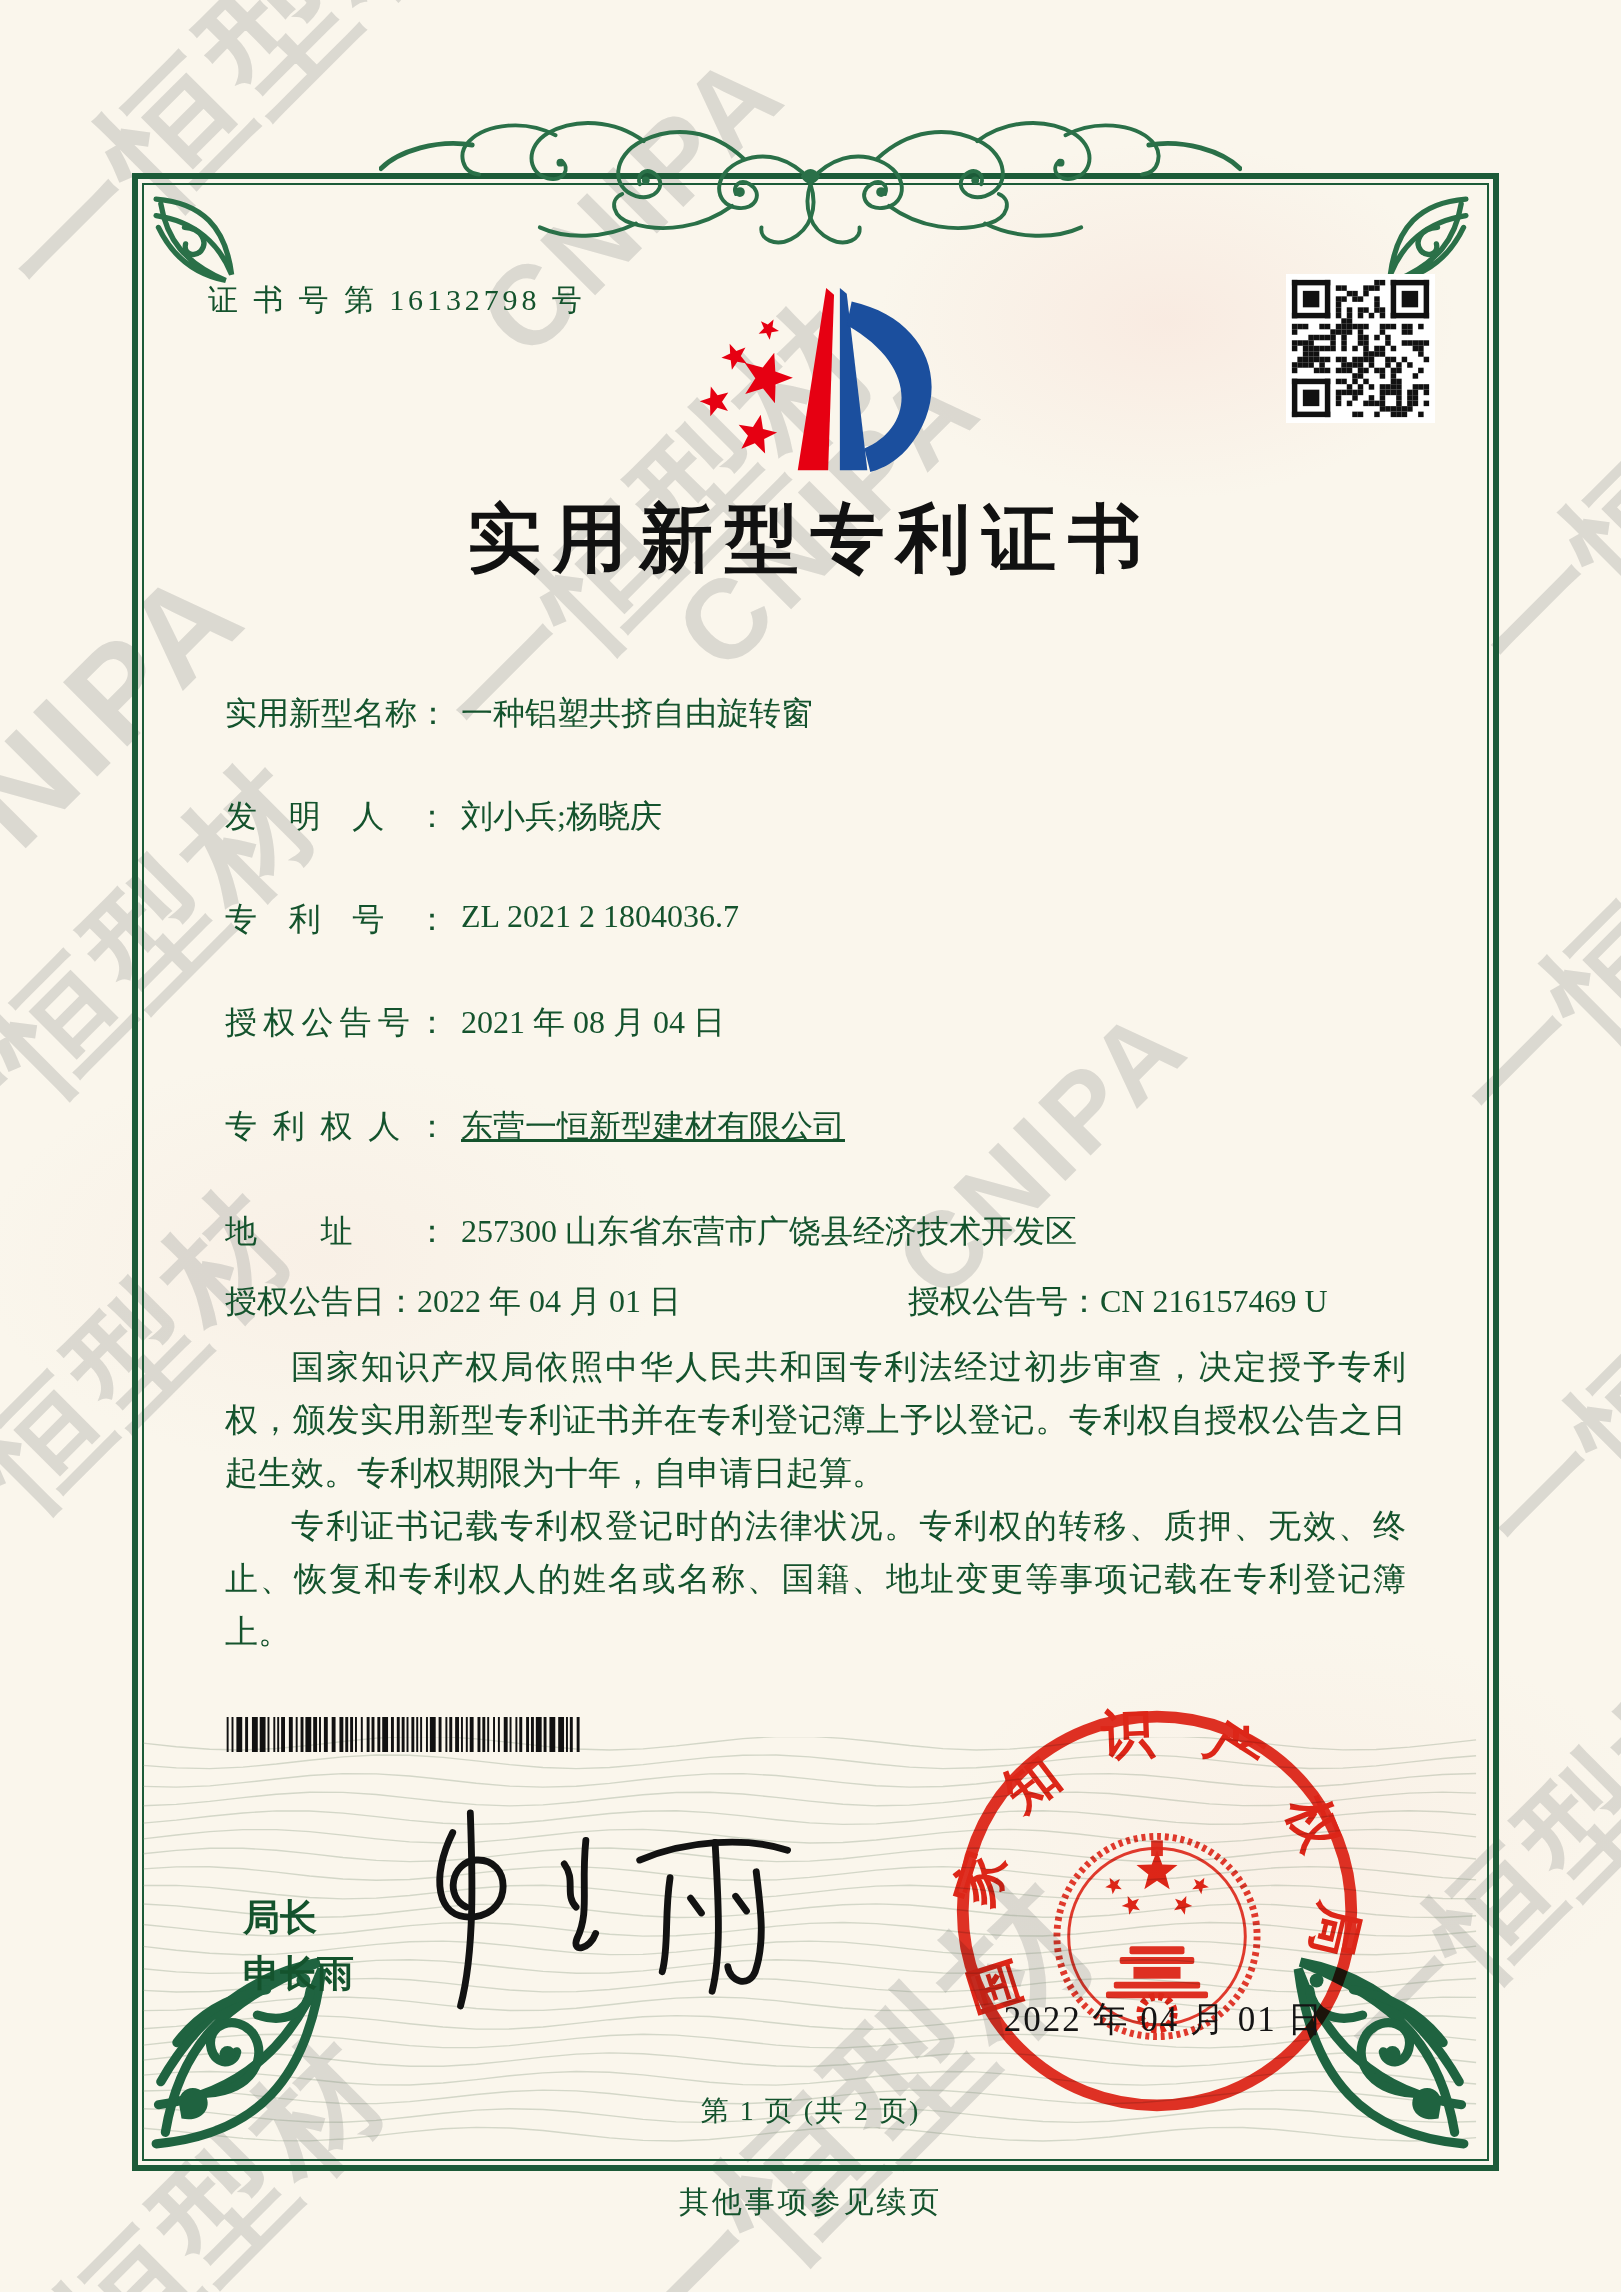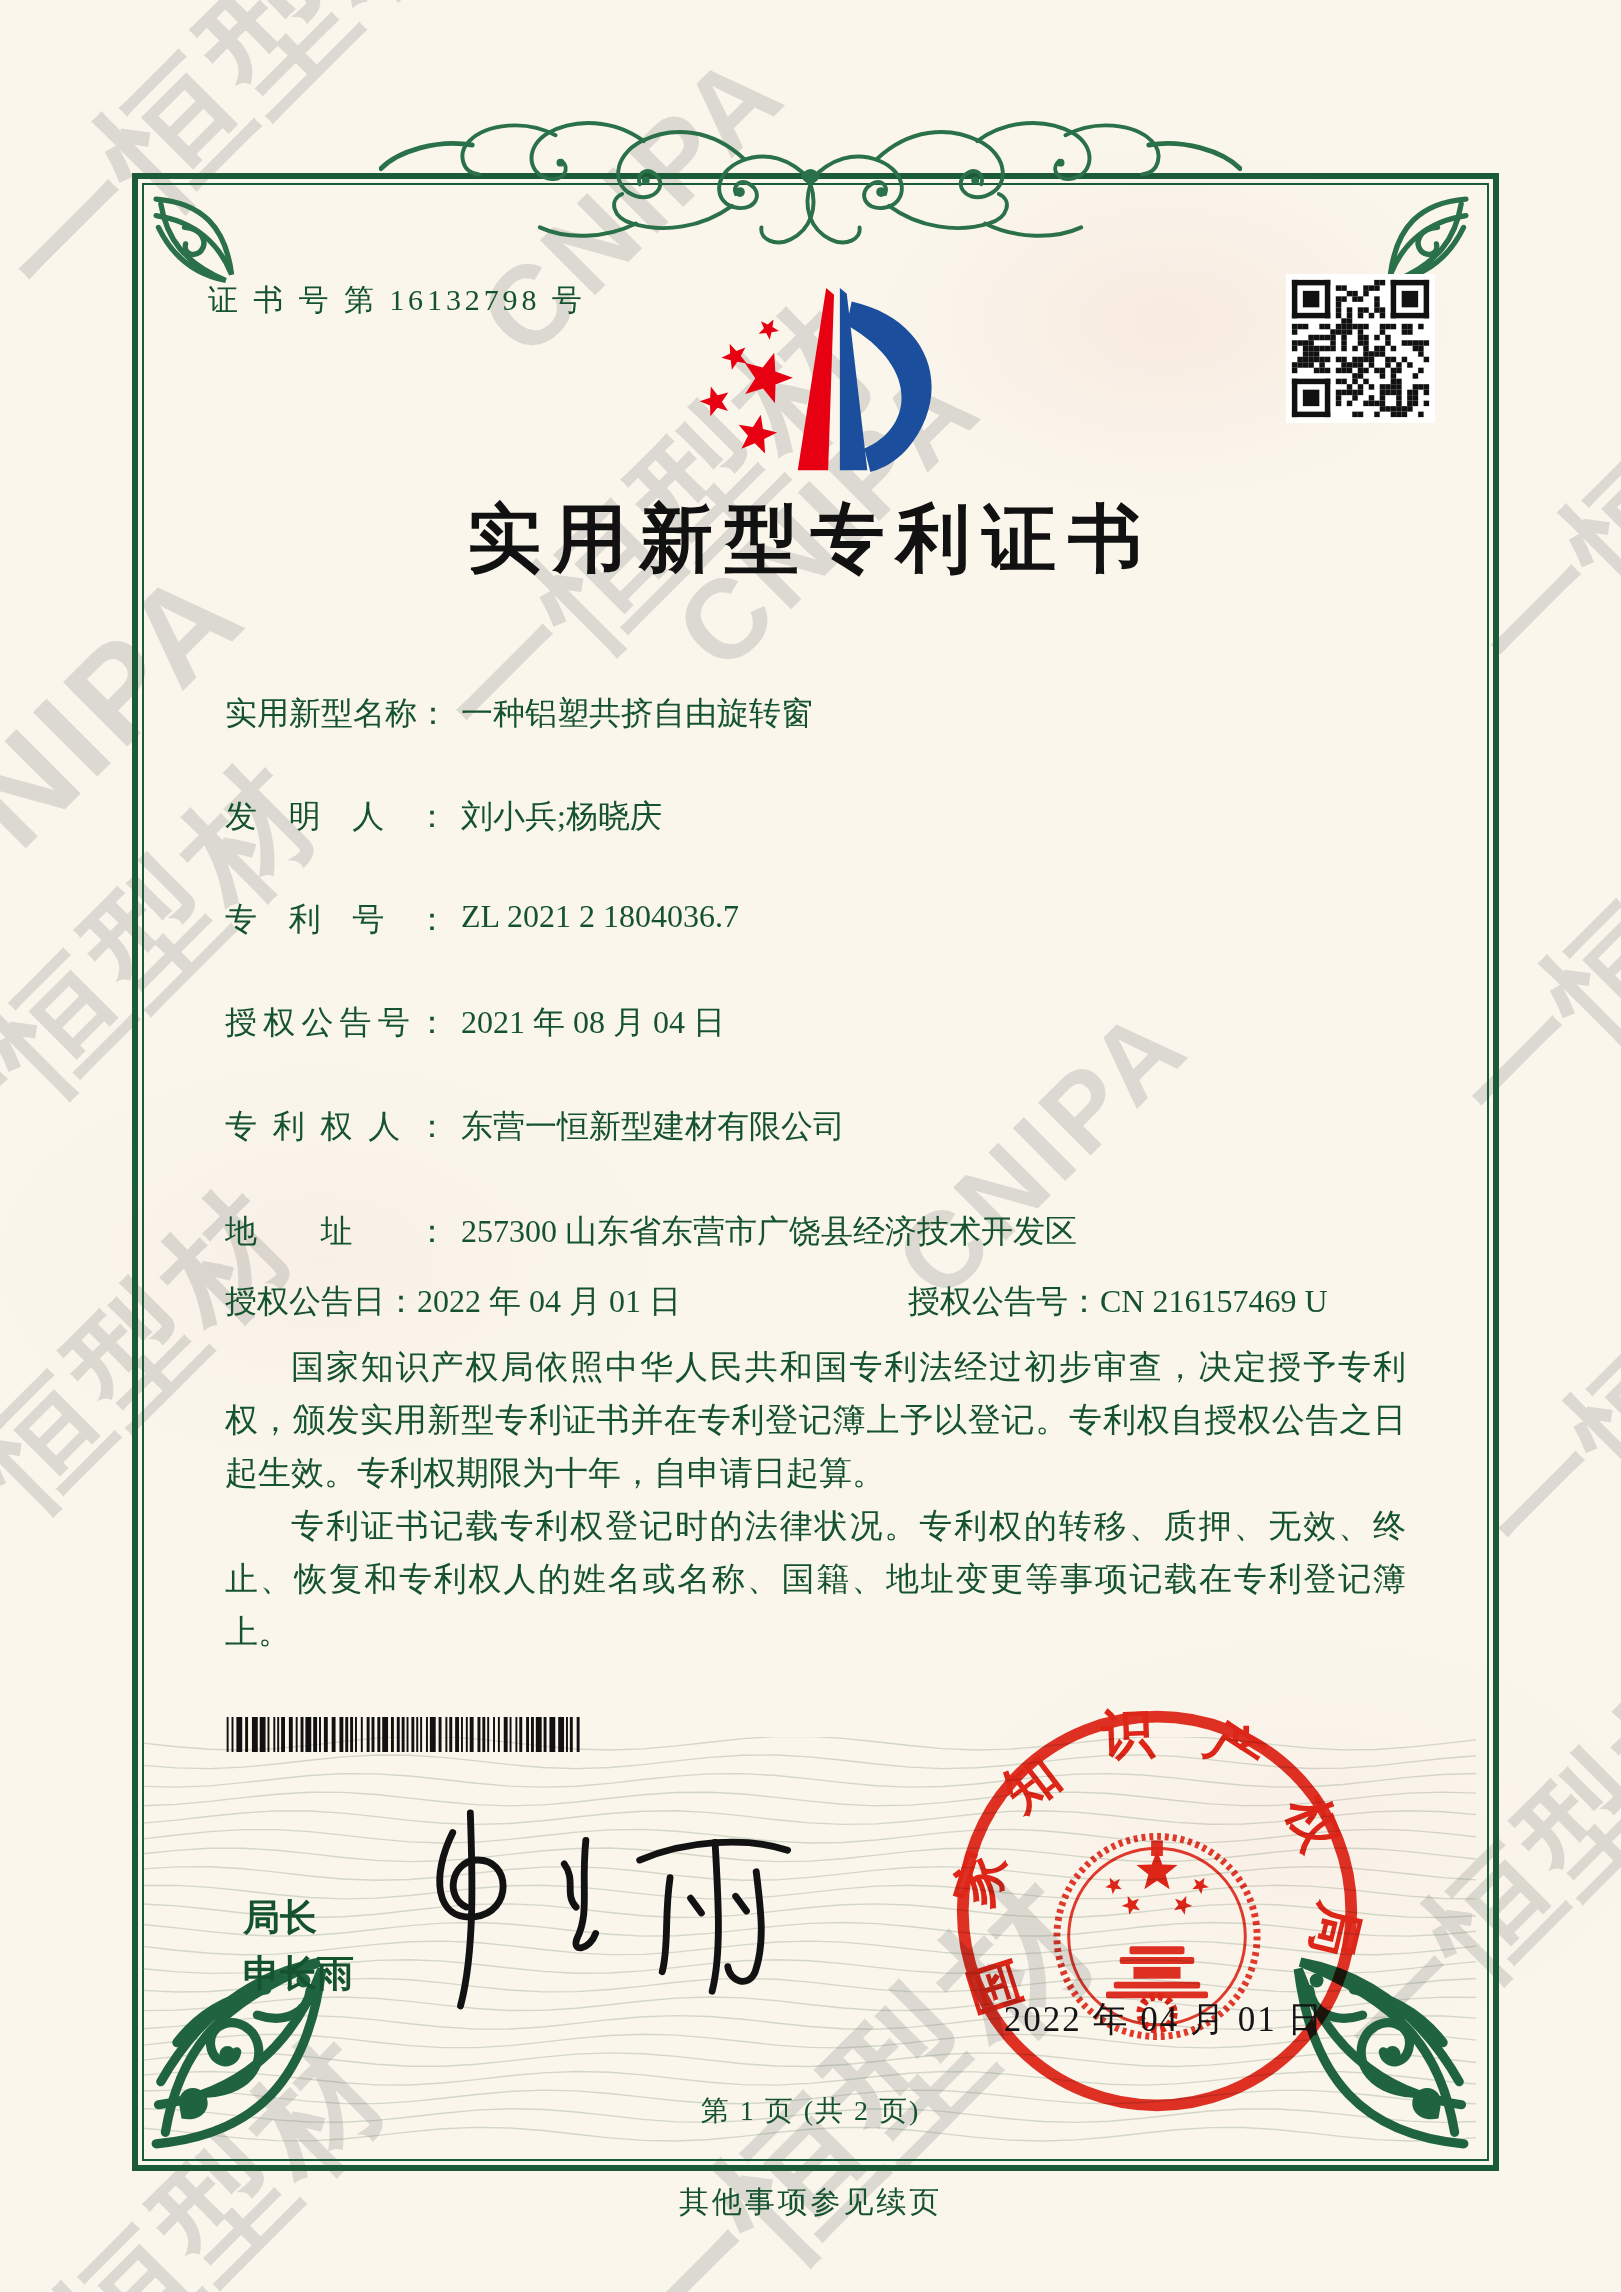--- a/index.html
+++ b/index.html
@@ -28,21 +28,21 @@
   
   .txt{position:absolute;z-index:3;color:#14532d;}
   .cert-no{left:208px;top:280px;font-size:30px;letter-spacing:3.9px;}
   .title{left:0;right:0;top:490px;text-align:center;font-size:74px;font-weight:bold;
          letter-spacing:11.8px;color:#111;}
   .fields{left:225px;top:692px;width:1186px;}
   .frow{position:absolute;left:0;font-size:32px;white-space:nowrap;}
   .frow .lbl{display:inline-block;width:223px;text-align:justify;text-align-last:justify;
              text-justify:inter-character;vertical-align:top;}
   .frow .val{margin-left:13px;}
-  .r1{top:0;} .r2{top:103px;} .r3{top:206px;} .r4{top:309px;} .r5{top:413px;} .r6{top:518px;}
+  .r1{top:0;} .r2{top:103px;} .r3{top:206px;} .r4{top:309px;} .r5{top:413px;text-decoration:underline;} .r6{top:518px;}
   .grant-row{left:225px;top:1280px;font-size:32px;white-space:nowrap;width:1264px;}
   .grant-no{position:absolute;left:635px;top:0;margin-left:48px;}
   .body-text{left:225px;top:1341px;width:1181px;font-size:33px;line-height:53px;
              text-align:justify;text-justify:inter-ideograph;}
   .body-text p{margin:0;text-indent:2em;}
   .officer-title{left:243px;top:1874px;font-size:37px;font-weight:bold;
                  font-family:"Liberation Sans", sans-serif;margin-top:19px;}
   .officer-name{left:243px;top:1949px;font-size:37px;font-weight:bold;
                 font-family:"Liberation Sans", sans-serif;}
   .seal-wrap{position:absolute;left:949px;top:1703px;width:416px;height:416px;z-index:4;

